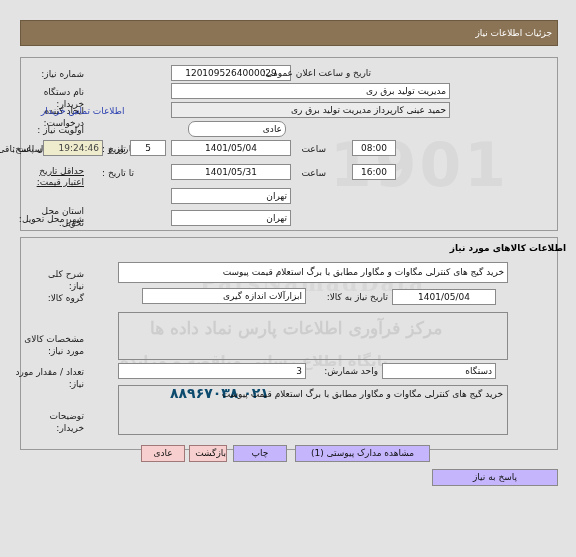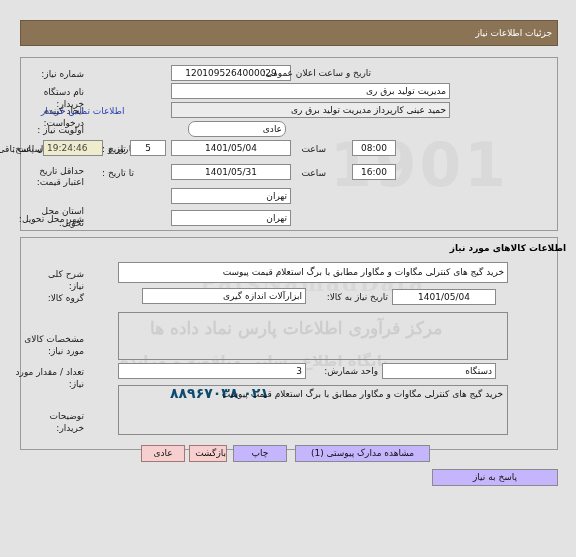--- a/index.html
+++ b/index.html
@@ -93,21 +93,21 @@
     white-space: nowrap;
     overflow: hidden;
     color: #111;
     z-index: 4;
   }
   .fld.center { text-align: center; }
   .fld.grey  { background:#ececec; }
   .fld.yellow{
     background:#eeeccc;
     border:1px solid #8a8a8a;
-    text-align:left;
+    text-align:right;
     color:#444;
   }
   .link {
     position: absolute;
     color: #2a3fb0;
     font-size: 9px;
     text-decoration: none;
     cursor: pointer;
     z-index: 4;
     line-height: 14px;
@@ -200,21 +200,21 @@
   <div class="lbl" style="right:492px; top:143px; width:78px;">مهلت ارسال پاسخ:</div>
   <div class="inline-lbl" style="right:442px; top:142px;">تا تاریخ :</div>
   <div class="fld center" style="right:285px; top:140px; width:120px;">1401/05/04</div>
   <div class="inline-lbl" style="right:250px; top:142px;">ساعت</div>
   <div class="fld center" style="right:180px; top:140px; width:44px;">08:00</div>
   <div class="fld center" style="left:130px; top:140px; width:36px;">5</div>
   <div class="inline-lbl" style="left:108px; top:142px;">روز و</div>
   <div class="fld yellow" style="left:43px; top:140px; width:60px;">19:24:46</div>
   <div class="inline-lbl" style="left:0px; top:142px; width:42px; text-align:left; padding-left:2px;">ساعت باقی مانده</div>
 
-  <div class="lbl" style="right:492px; top:166px; width:56px; line-height:11px;">حداقل تاریخ اعتبار قیمت:</div>
+  <div class="lbl" style="right:492px; top:166px; width:56px; line-height:11px;text-decoration:underline;">حداقل تاریخ اعتبار قیمت:</div>
   <div class="inline-lbl" style="right:442px; top:166px;">تا تاریخ :</div>
   <div class="fld center" style="right:285px; top:164px; width:120px;">1401/05/31</div>
   <div class="inline-lbl" style="right:250px; top:166px;">ساعت</div>
   <div class="fld center" style="right:180px; top:164px; width:44px;">16:00</div>
 
   <div class="lbl" style="right:492px; top:205px; width:68px;">استان محل تحویل:</div>
   <div class="fld" style="right:285px; top:188px; width:120px;">تهران</div>
 
   <div class="lbl" style="right:492px; top:213px; width:68px;">شهر محل تحویل:</div>
   <div class="fld" style="right:285px; top:210px; width:120px;">تهران</div>

